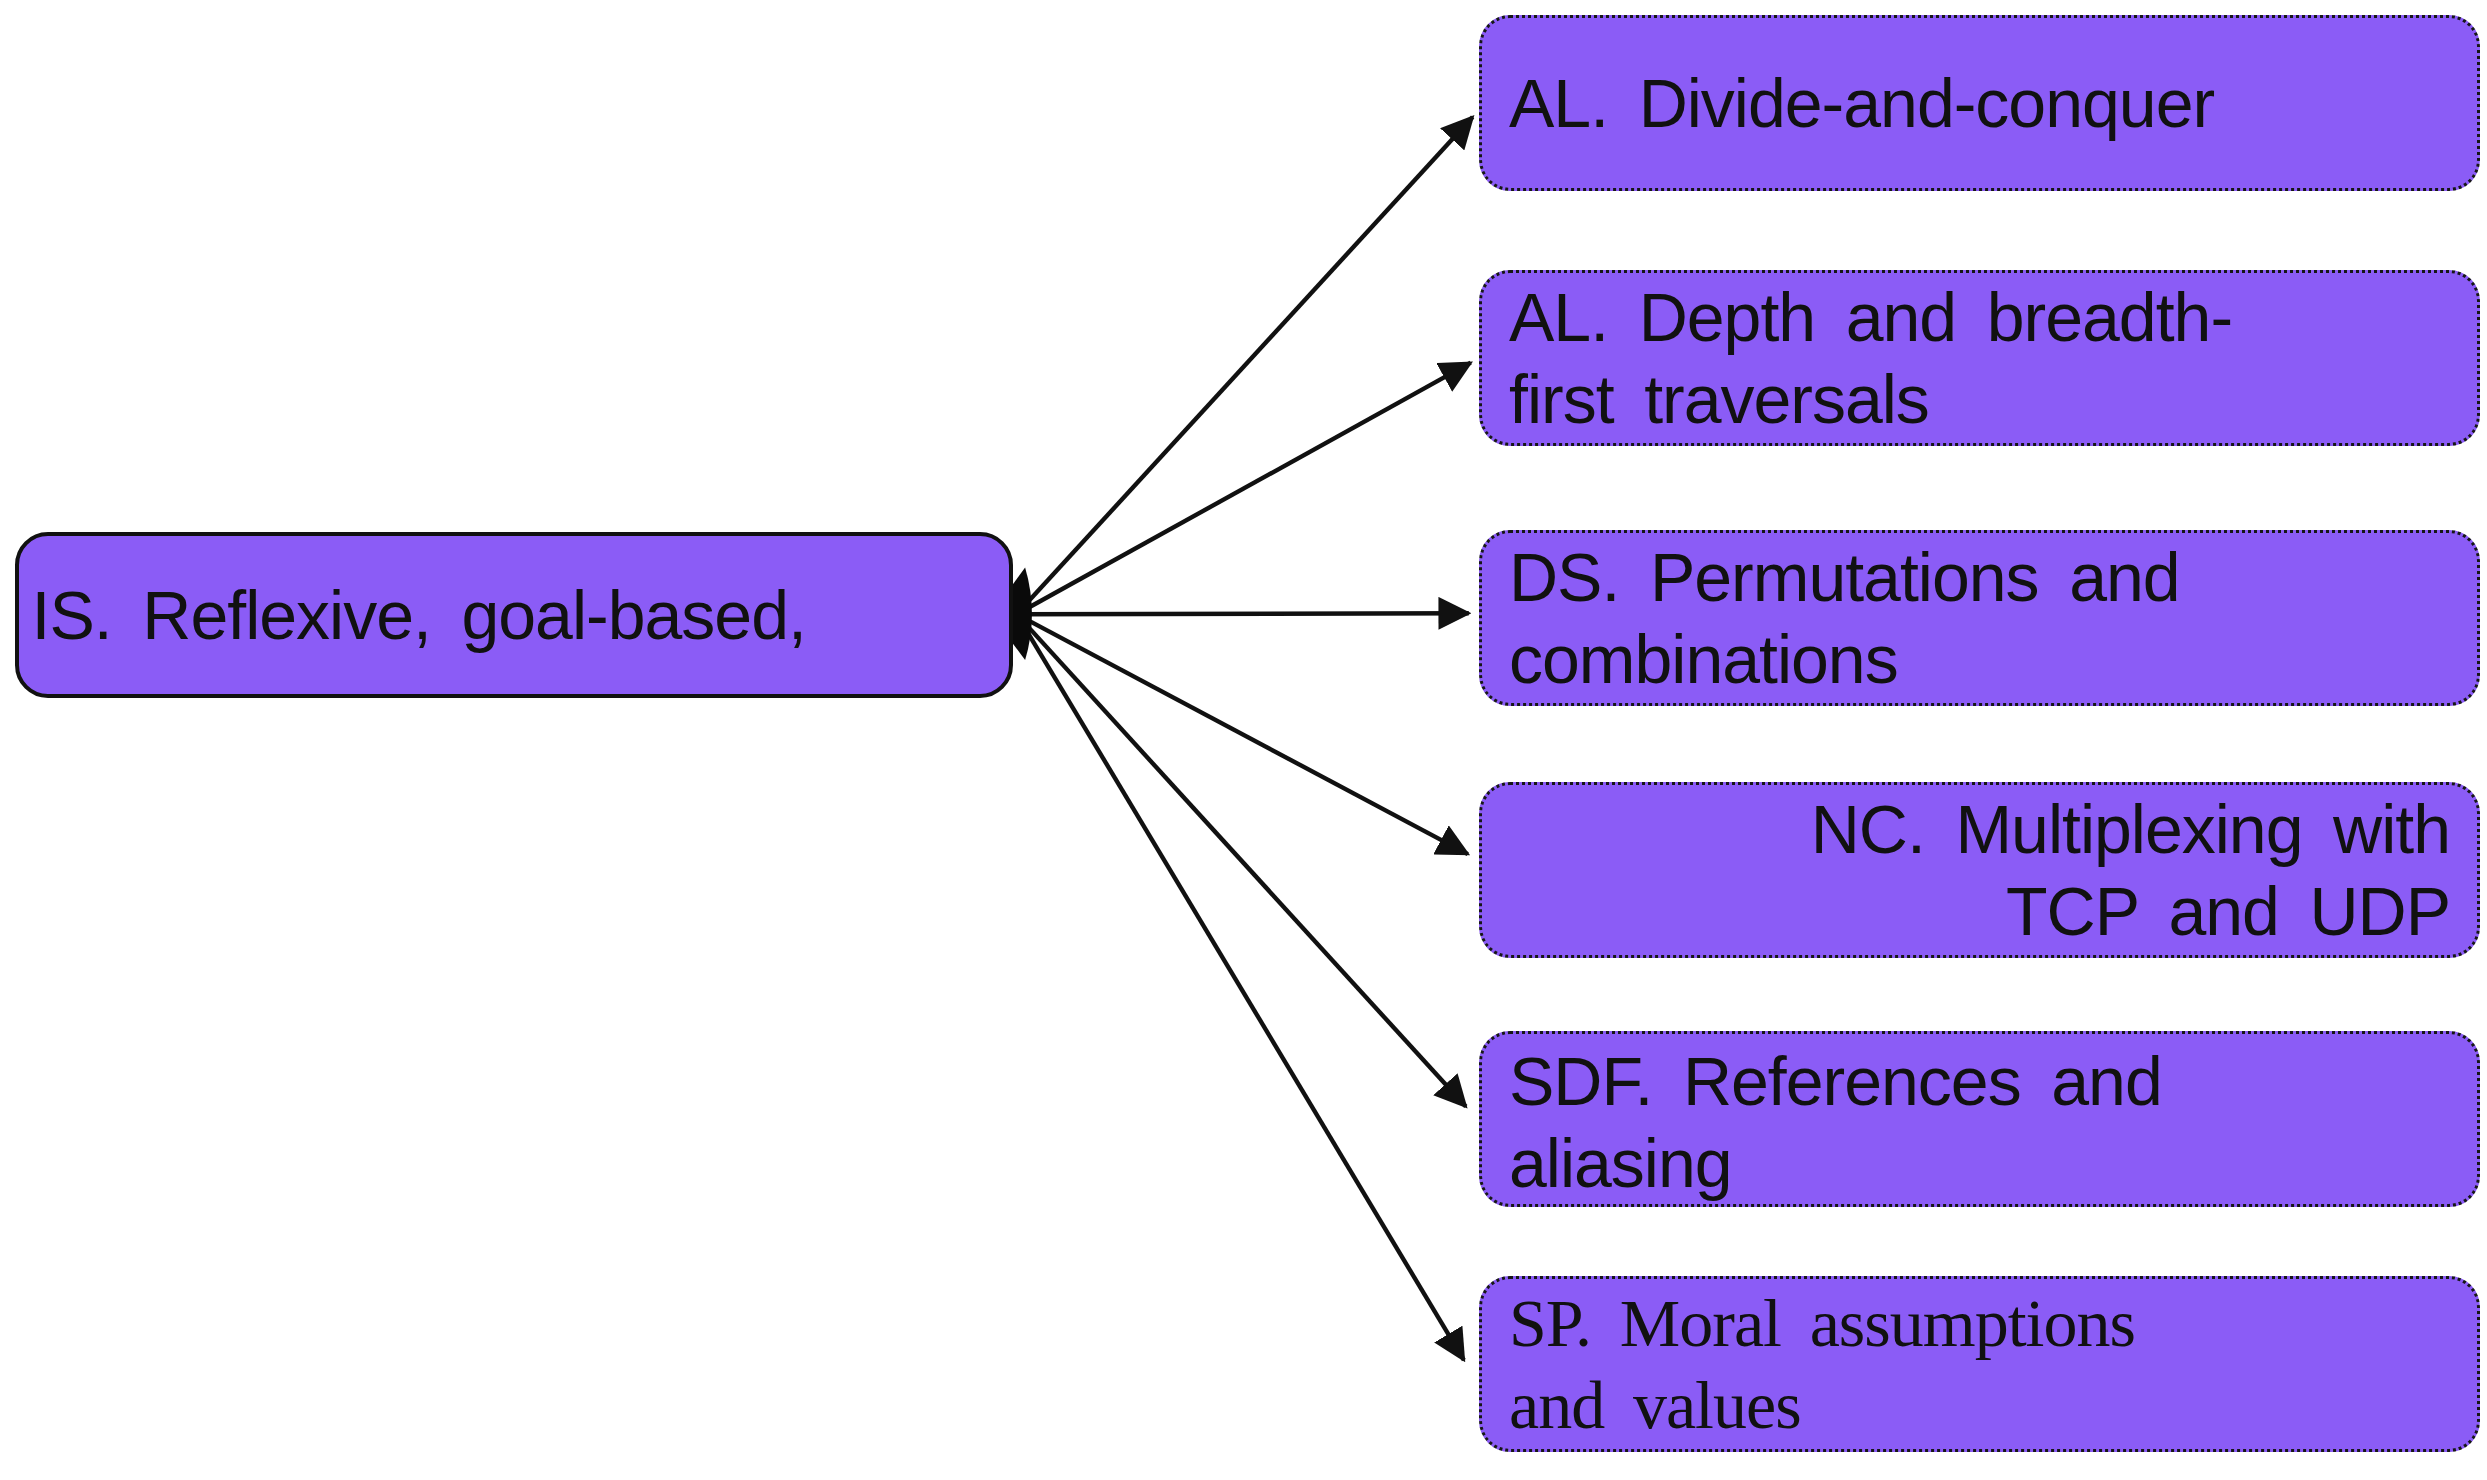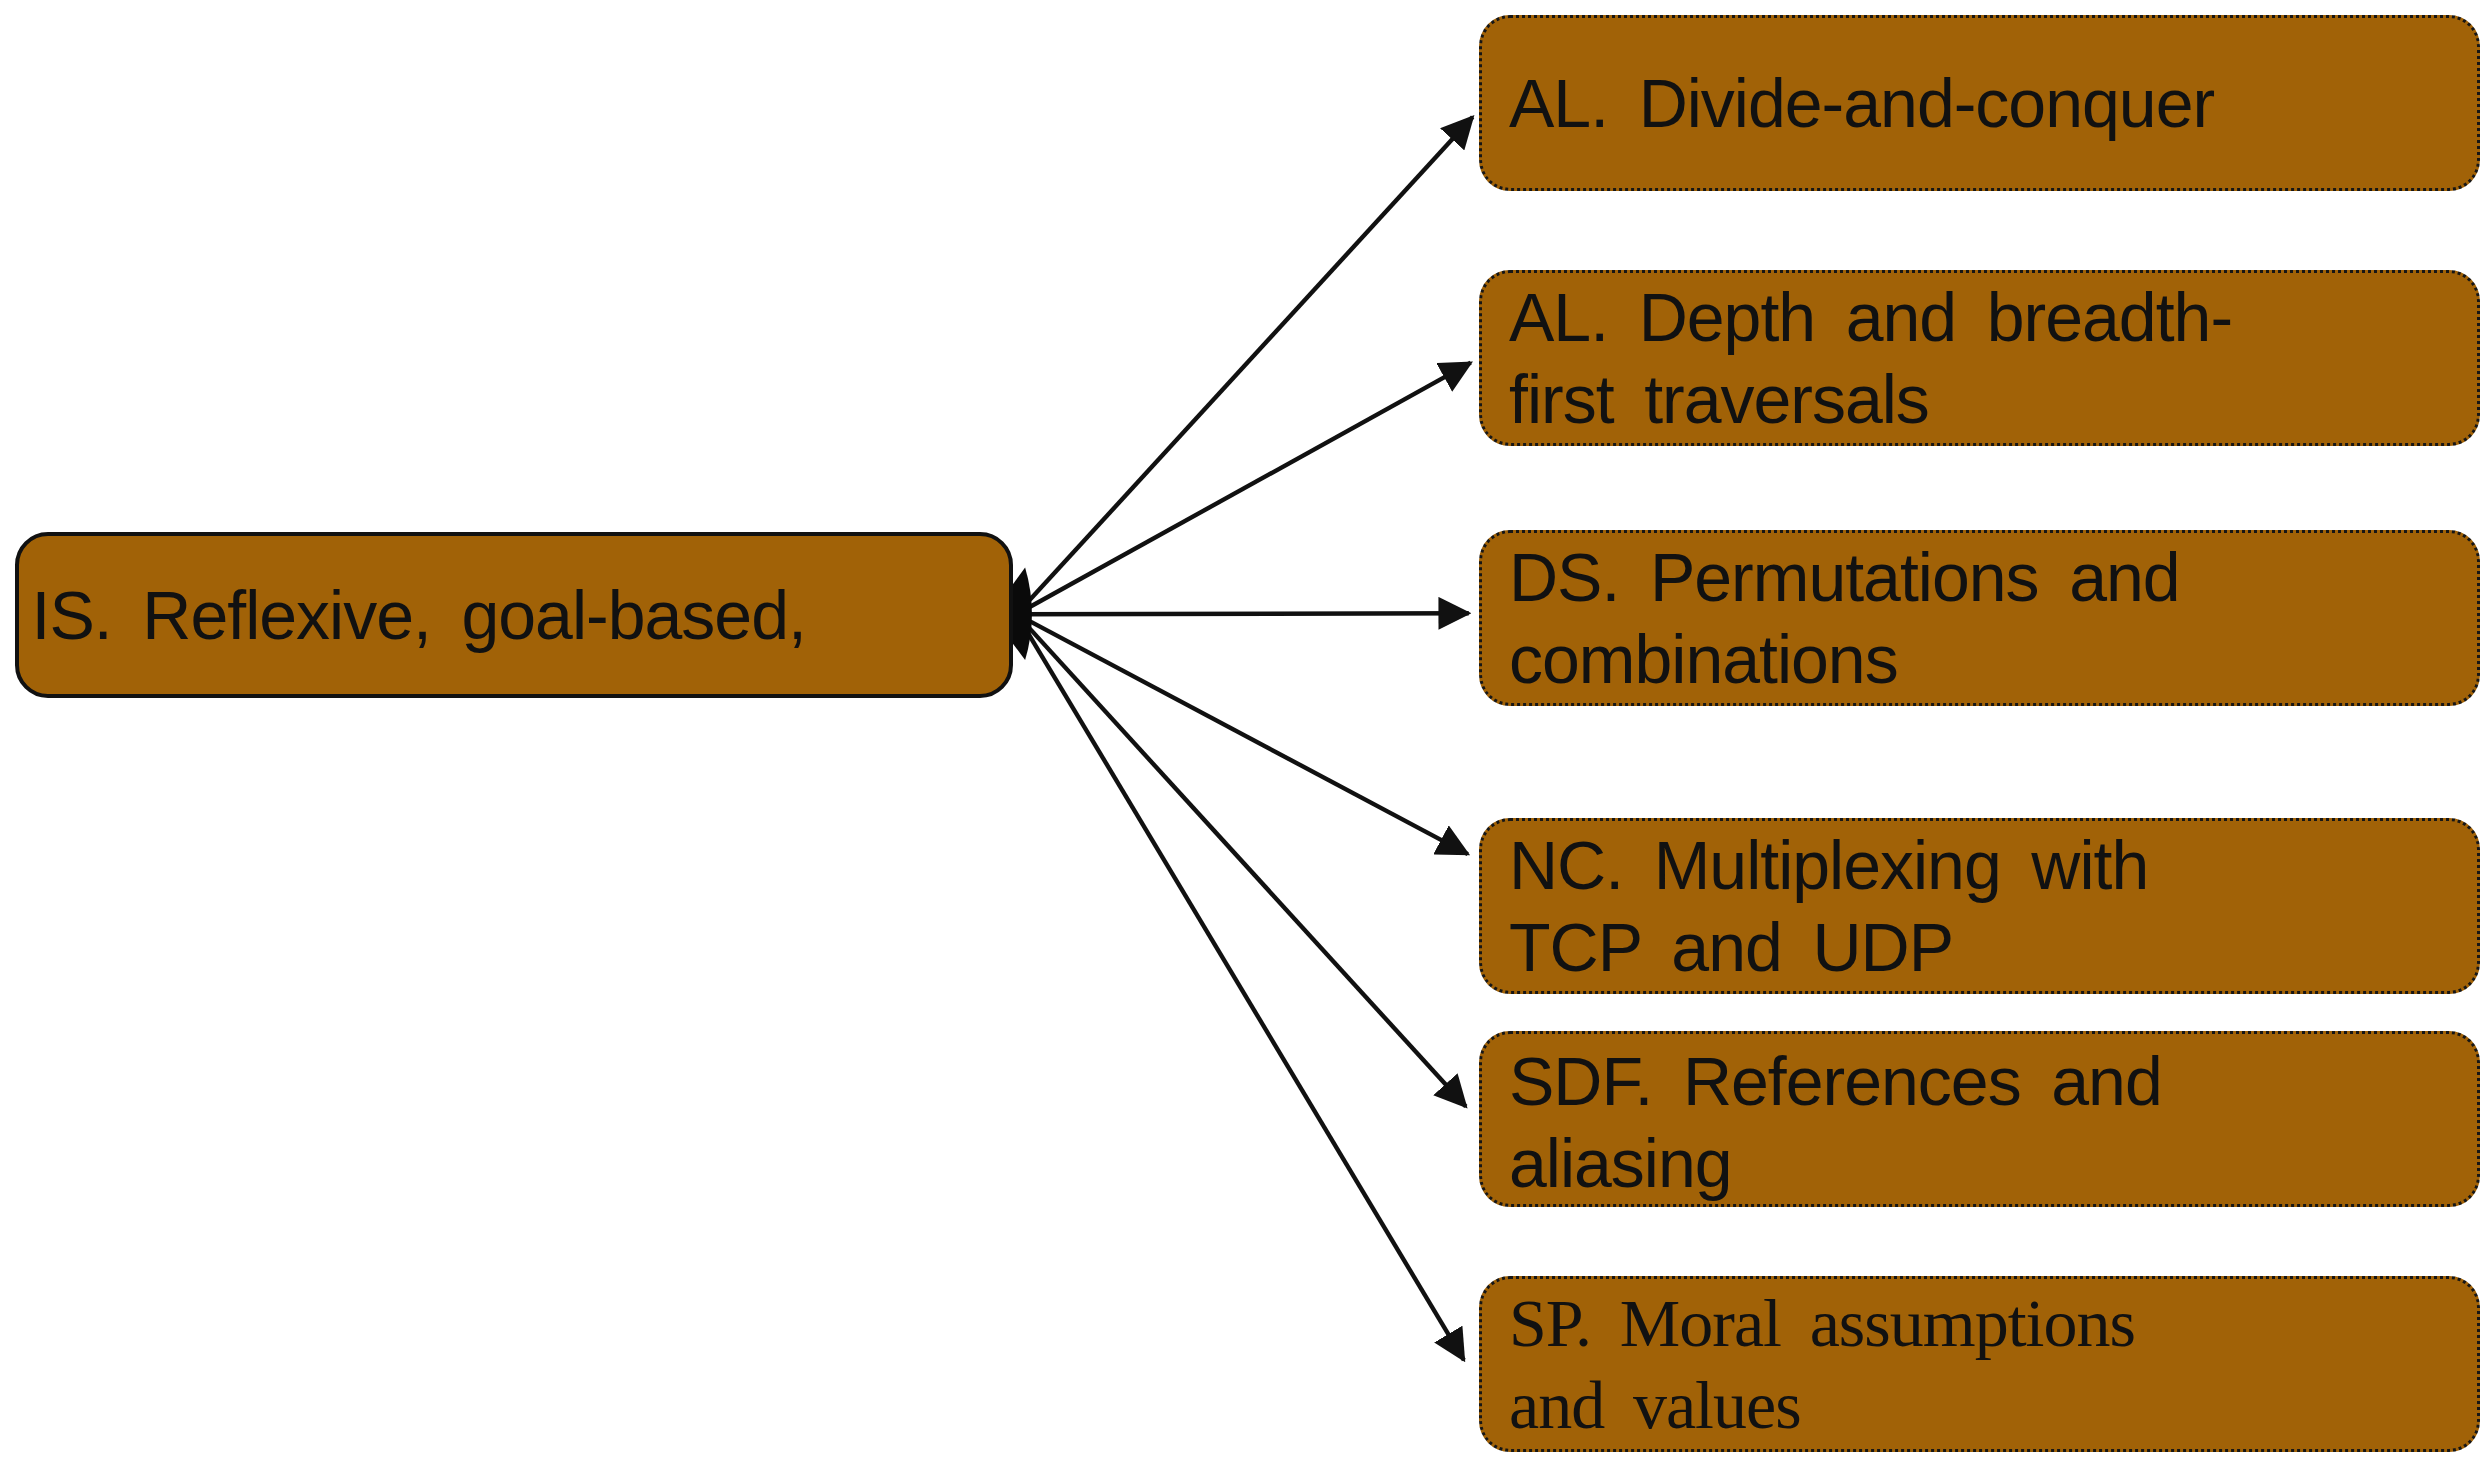--- a/index.html
+++ b/index.html
@@ -22,21 +22,21 @@
     width: 2488px;
     height: 1480px;
     pointer-events: none;
   }
   .node {
     position: absolute;
     box-sizing: border-box;
     display: flex;
     flex-direction: column;
     justify-content: center;
-    background: #a16207;
+    background: #8b5cf6;
     font-size: 68px;
     line-height: 82px;
     word-spacing: 12.7px;
     letter-spacing: -1px;
     white-space: nowrap;
   }
   .node .line {
     display: block;
     white-space: nowrap;
   }
@@ -54,21 +54,21 @@
     left: 1479px;
     width: 1001px;
     height: 176px;
     border: 3.9px dotted #161616;
     border-radius: 31px;
     padding: 0 27px;
   }
   #child-0 { top: 14.6px;  }
   #child-1 { top: 270px; }
   #child-2 { top: 530px; }
-  #child-3 { top: 818px; }
+  #child-3 { top: 782px; align-items: flex-end; }
   #child-4 { top: 1031px; justify-content: flex-end; }
   #child-5 { top: 1276px; font-family: Liberation Serif, serif; }
   .edge {
     stroke: #111111;
     stroke-width: 4.5;
     fill: none;
   }
   .hub {
     fill: #0a0a0a;
     stroke: none;

